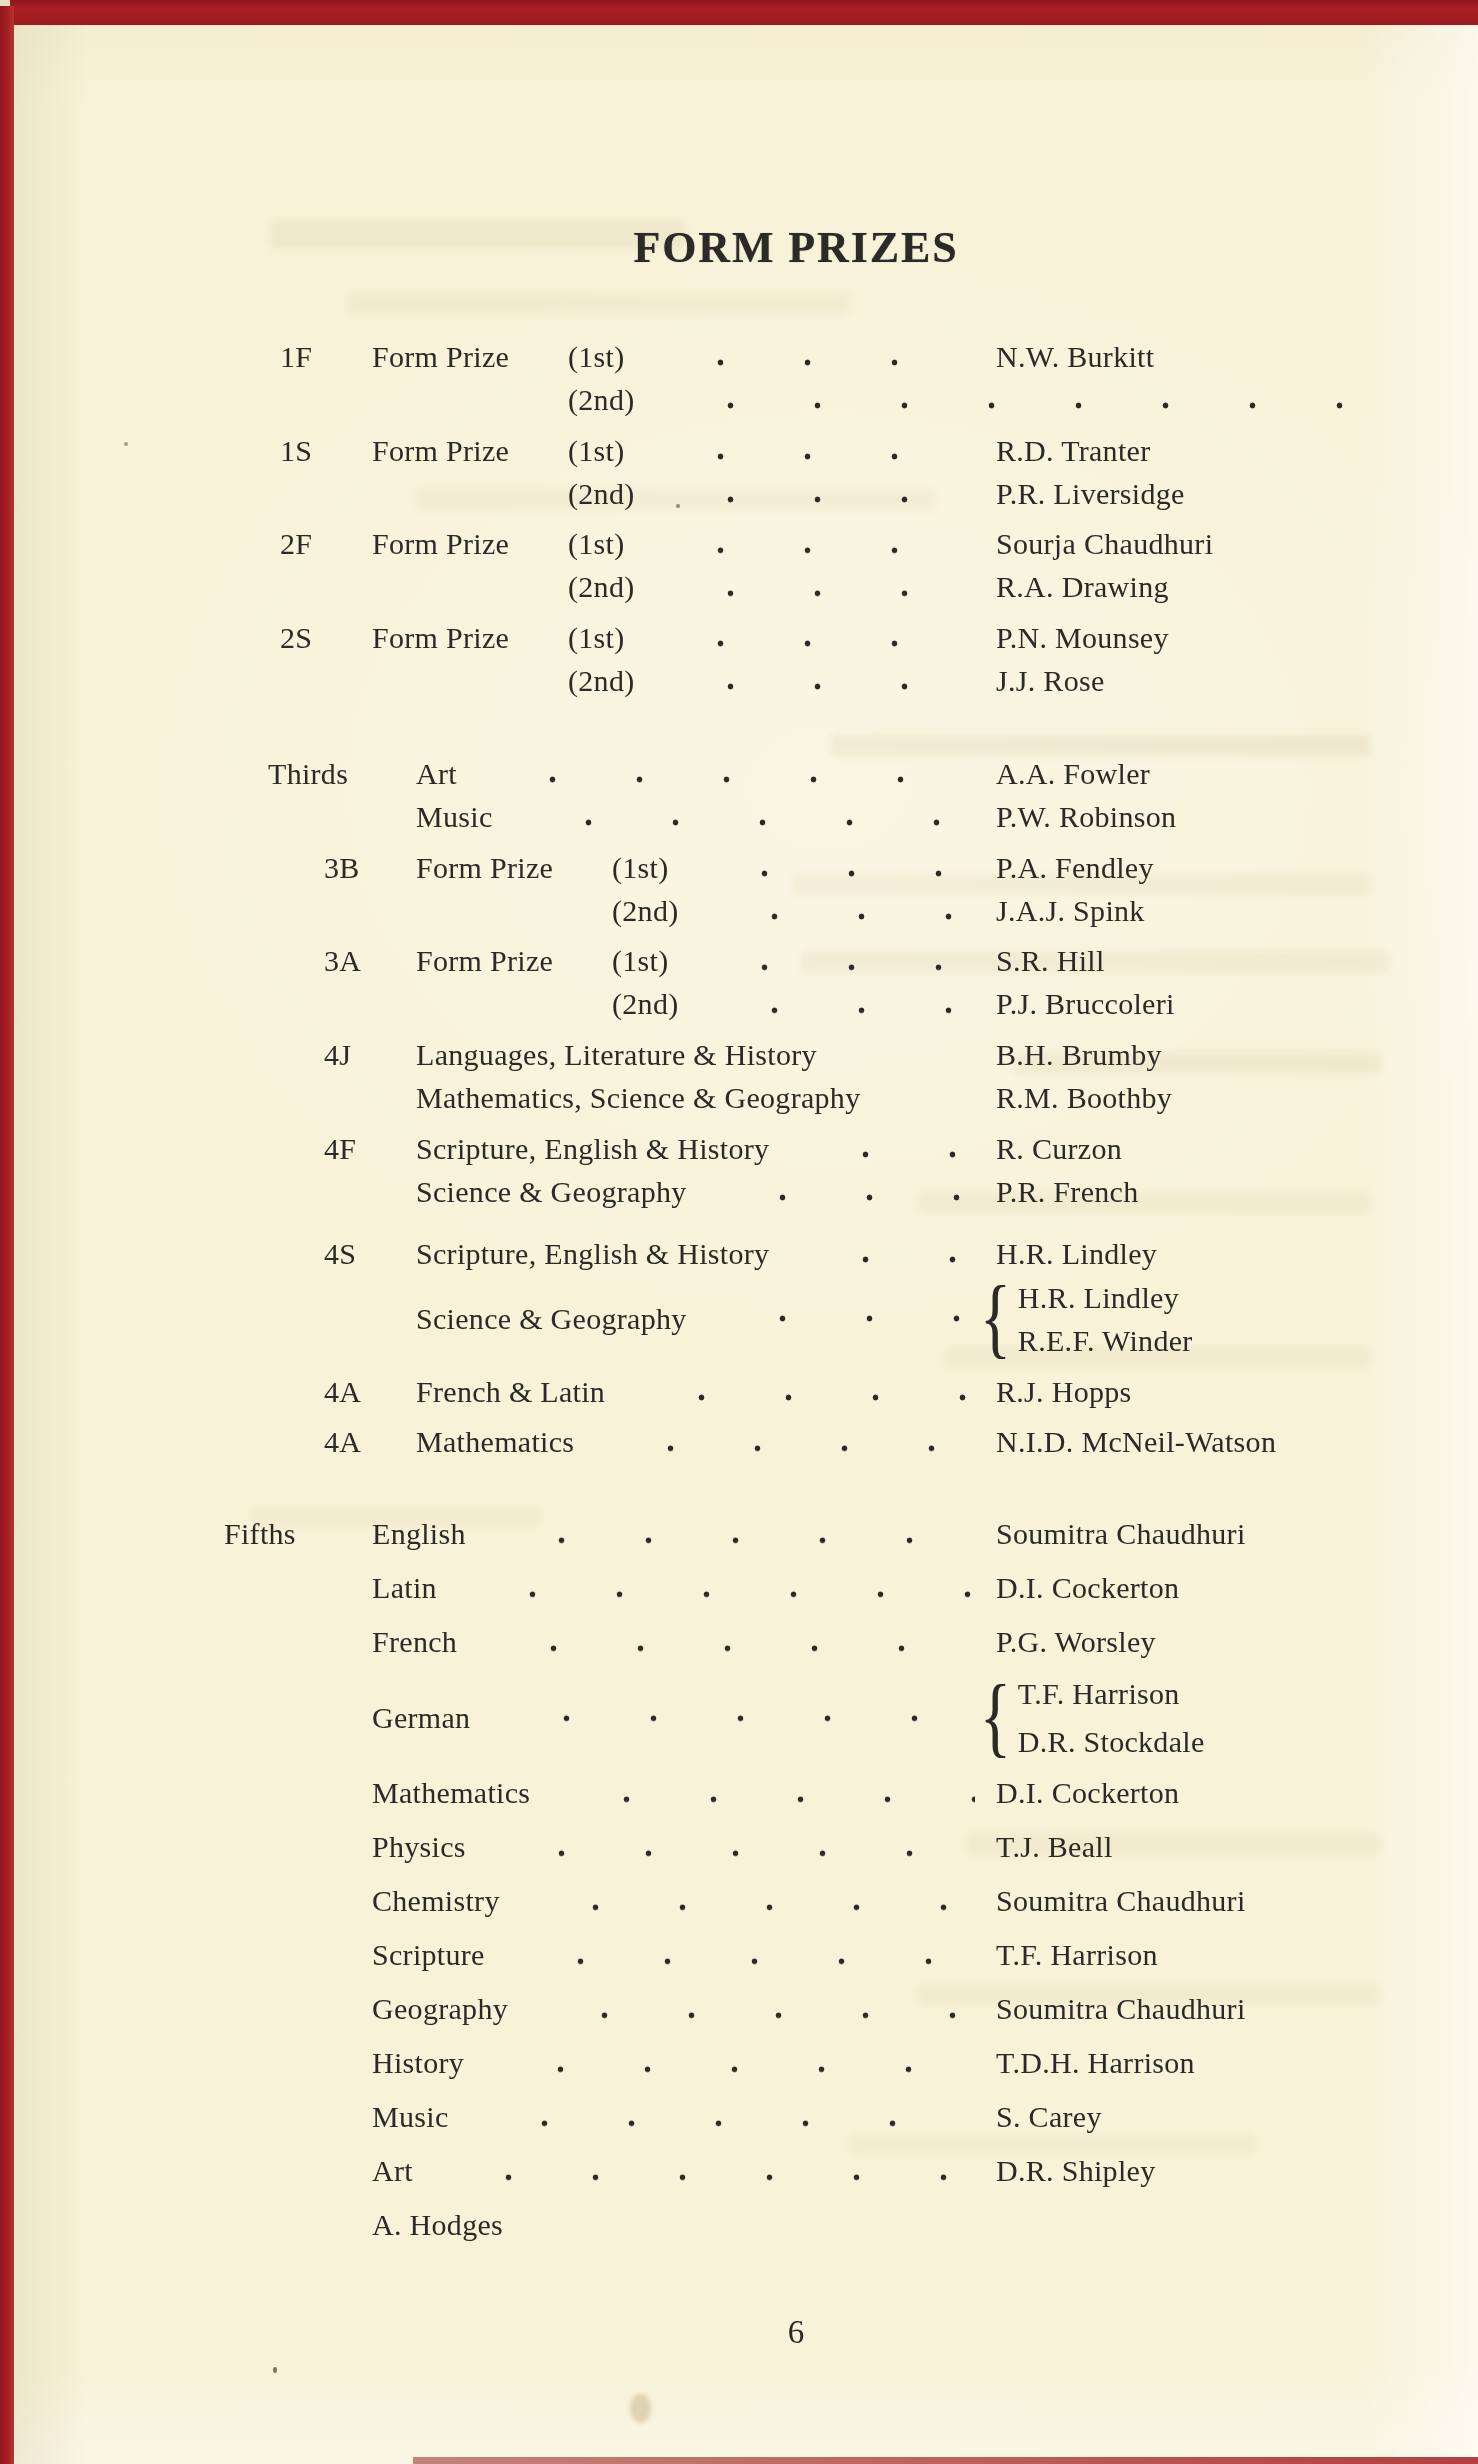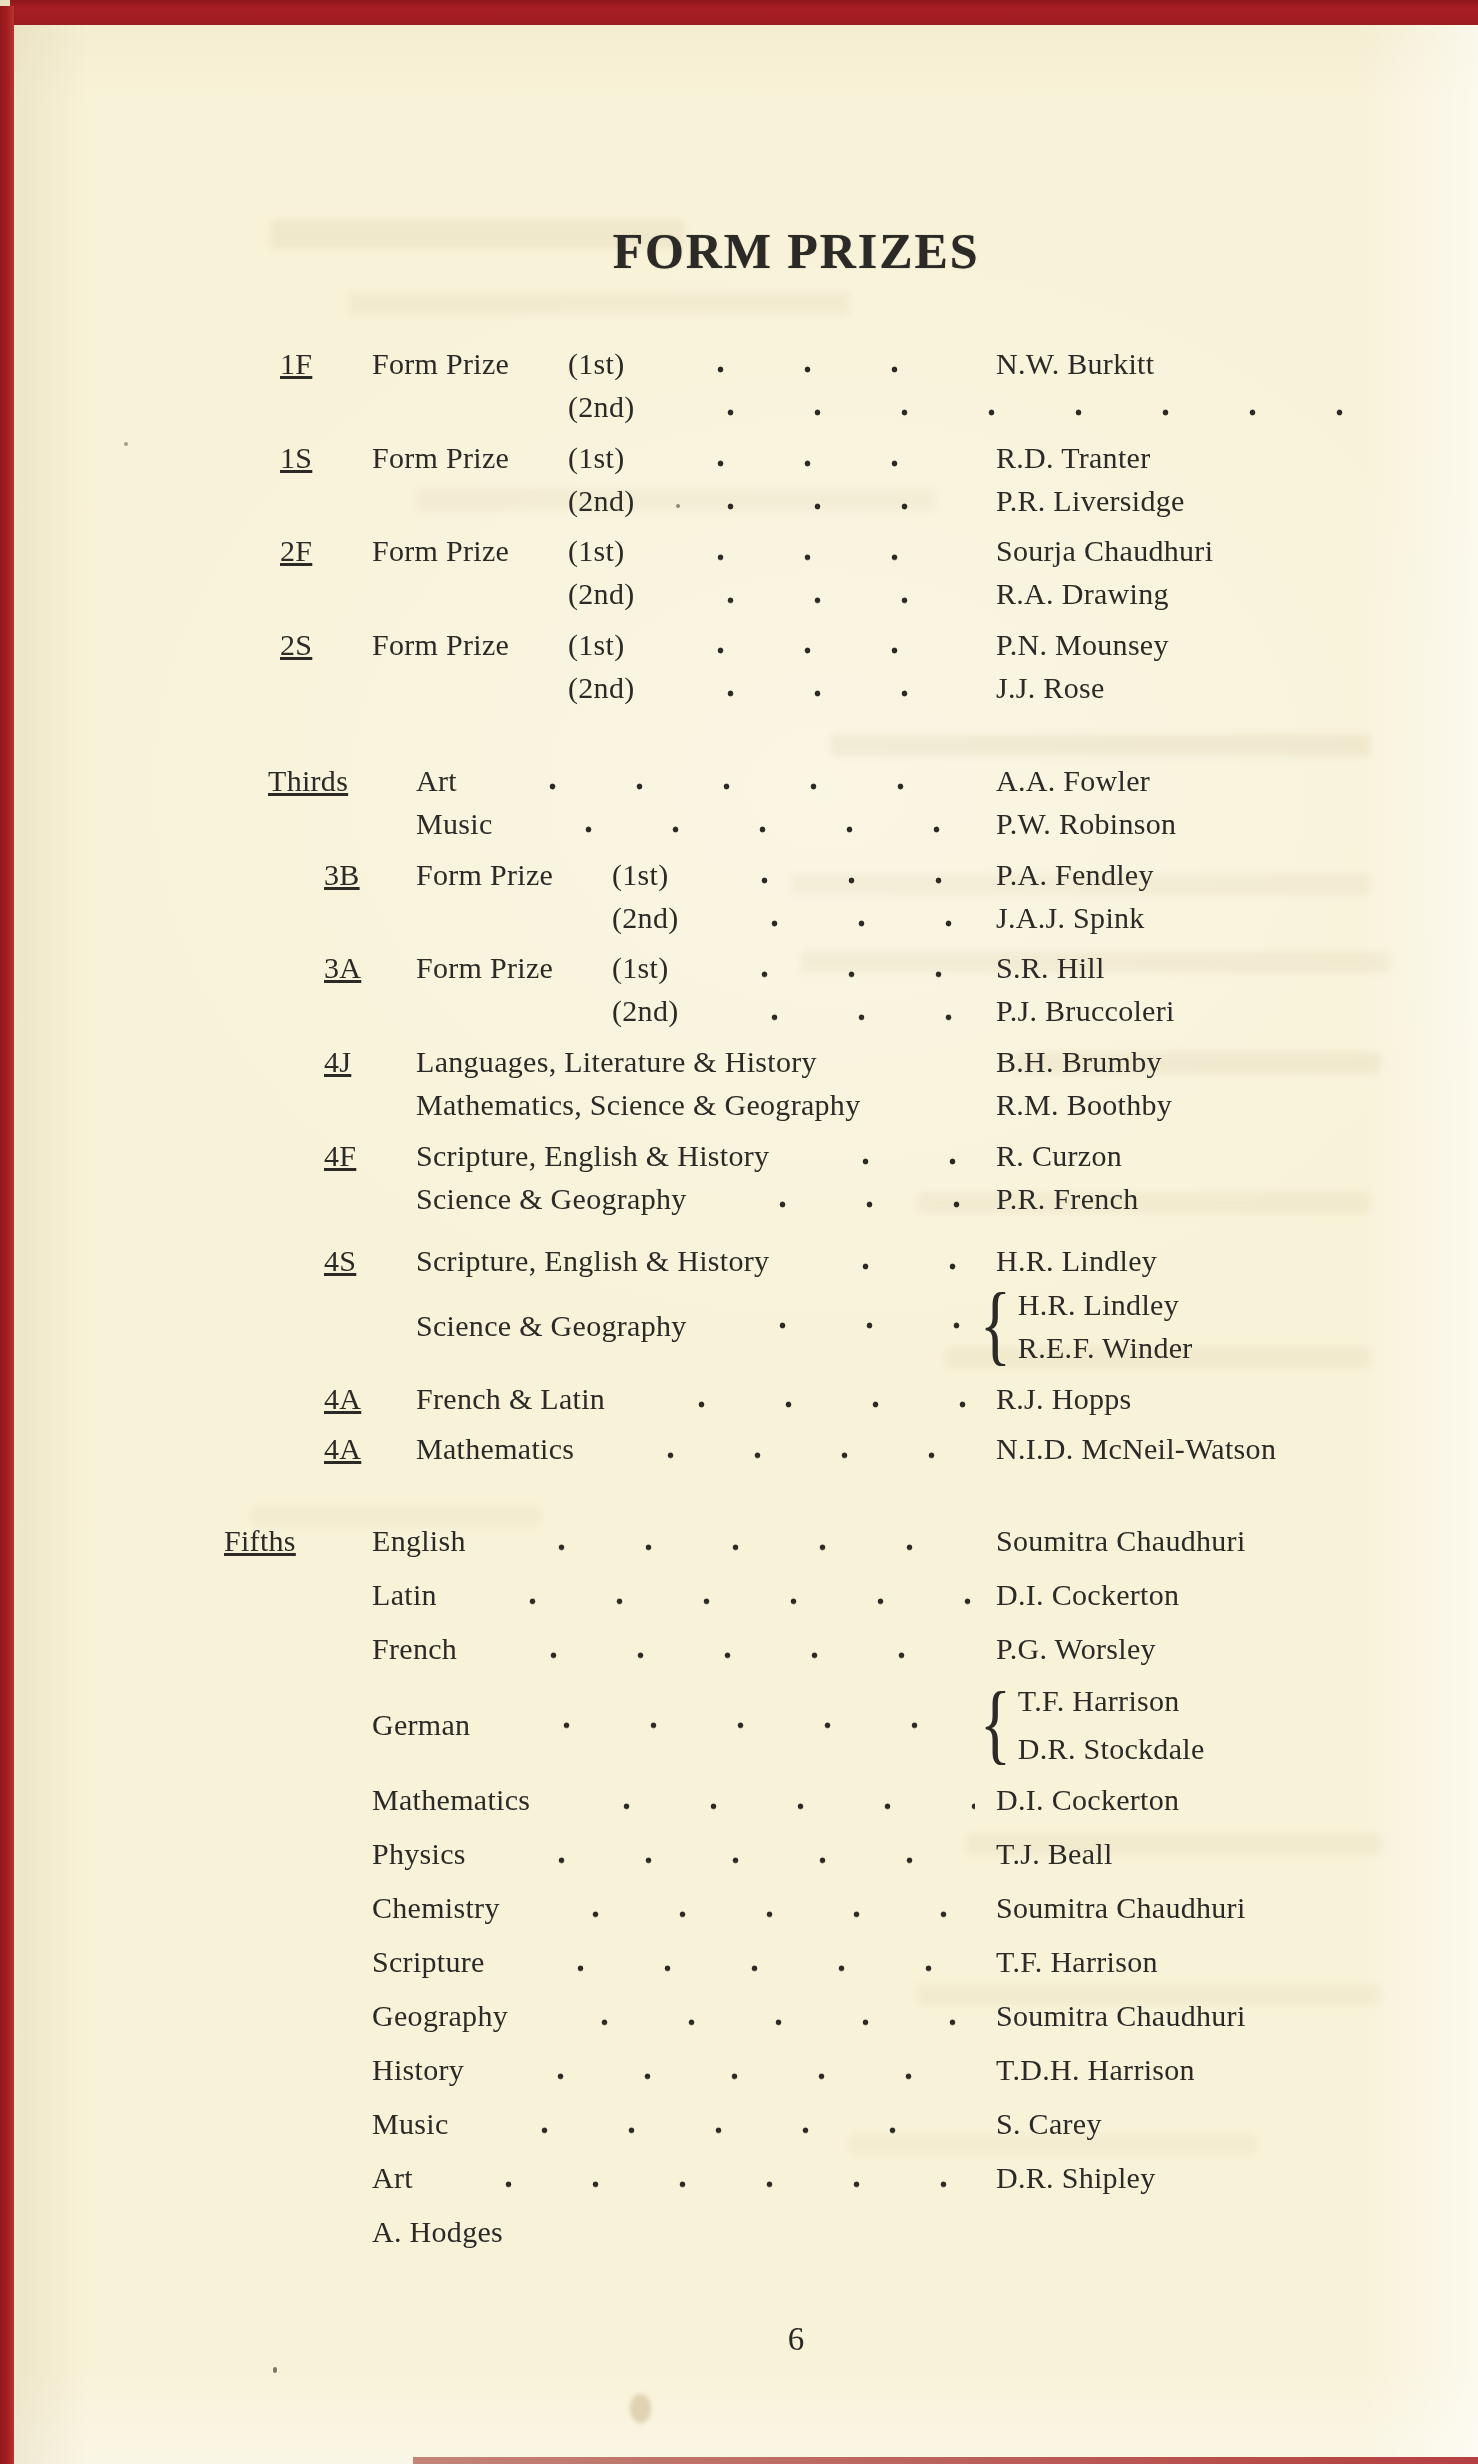--- a/index.html
+++ b/index.html
@@ -21,32 +21,32 @@
   .edge-top{position:absolute;top:0;left:9.7px;right:0;height:25px;
     background:linear-gradient(to bottom,#8f161b,var(--red,#a81e23) 35%,#9c1c21);}
   .edge-left{position:absolute;top:5.8px;left:0;bottom:0;width:13.5px;
     background:linear-gradient(to right,#8f161b,var(--red,#a81e23) 55%,#b3372f);}
   .edge-bottom{position:absolute;bottom:0;left:413px;right:0;height:6.8px;
     background:linear-gradient(to right,rgba(150,40,30,0.55),rgba(168,30,35,0.85));}
 
   .content{position:absolute;left:224px;top:0;width:1144px;}
   .title{
     margin:222px 0 0 0;text-align:center;
-    font-size:50px;font-weight:bold;letter-spacing:1.9px;
+    font-size:44px;font-weight:bold;letter-spacing:1.9px;
     text-shadow:0 0 1px rgba(44,42,38,0.55);
   }
   .section{font-size:30px;letter-spacing:0.3px;}
   .section .row{display:flex;align-items:baseline;height:43px;line-height:43px;white-space:nowrap;}
   .s1{margin-top:62px;}
   .s2{margin-top:50px;margin-left:44px;}
   .s3{margin-top:44px;}
   .s3 .row{height:54px;line-height:54px;}
   .row.newform{margin-top:7.7px;}
   .row.gapbefore{margin-top:19.3px;}
-  .lab{flex:0 0 148px;box-sizing:border-box;text-decoration:underline;}
+  .lab{flex:0 0 148px;box-sizing:border-box;}
   .lab.code{padding-left:56px;}
   .mid{flex:1 1 auto;display:flex;align-items:baseline;min-width:0;}
   .subject{flex:0 0 auto;}
   .subject.fixedw{flex:0 0 196px;font-family:Liberation Serif, serif;}
   .paren{flex:0 0 auto;}
   .dots{
     flex:1 1 auto;height:8.7px;margin:0 21px 0 13.5px;
     background-image:radial-gradient(circle, #2c2a25 2.4px, rgba(0,0,0,0) 3.2px);
     background-size:87px 8.7px;background-repeat:repeat-x;background-position:39px center;
   }

